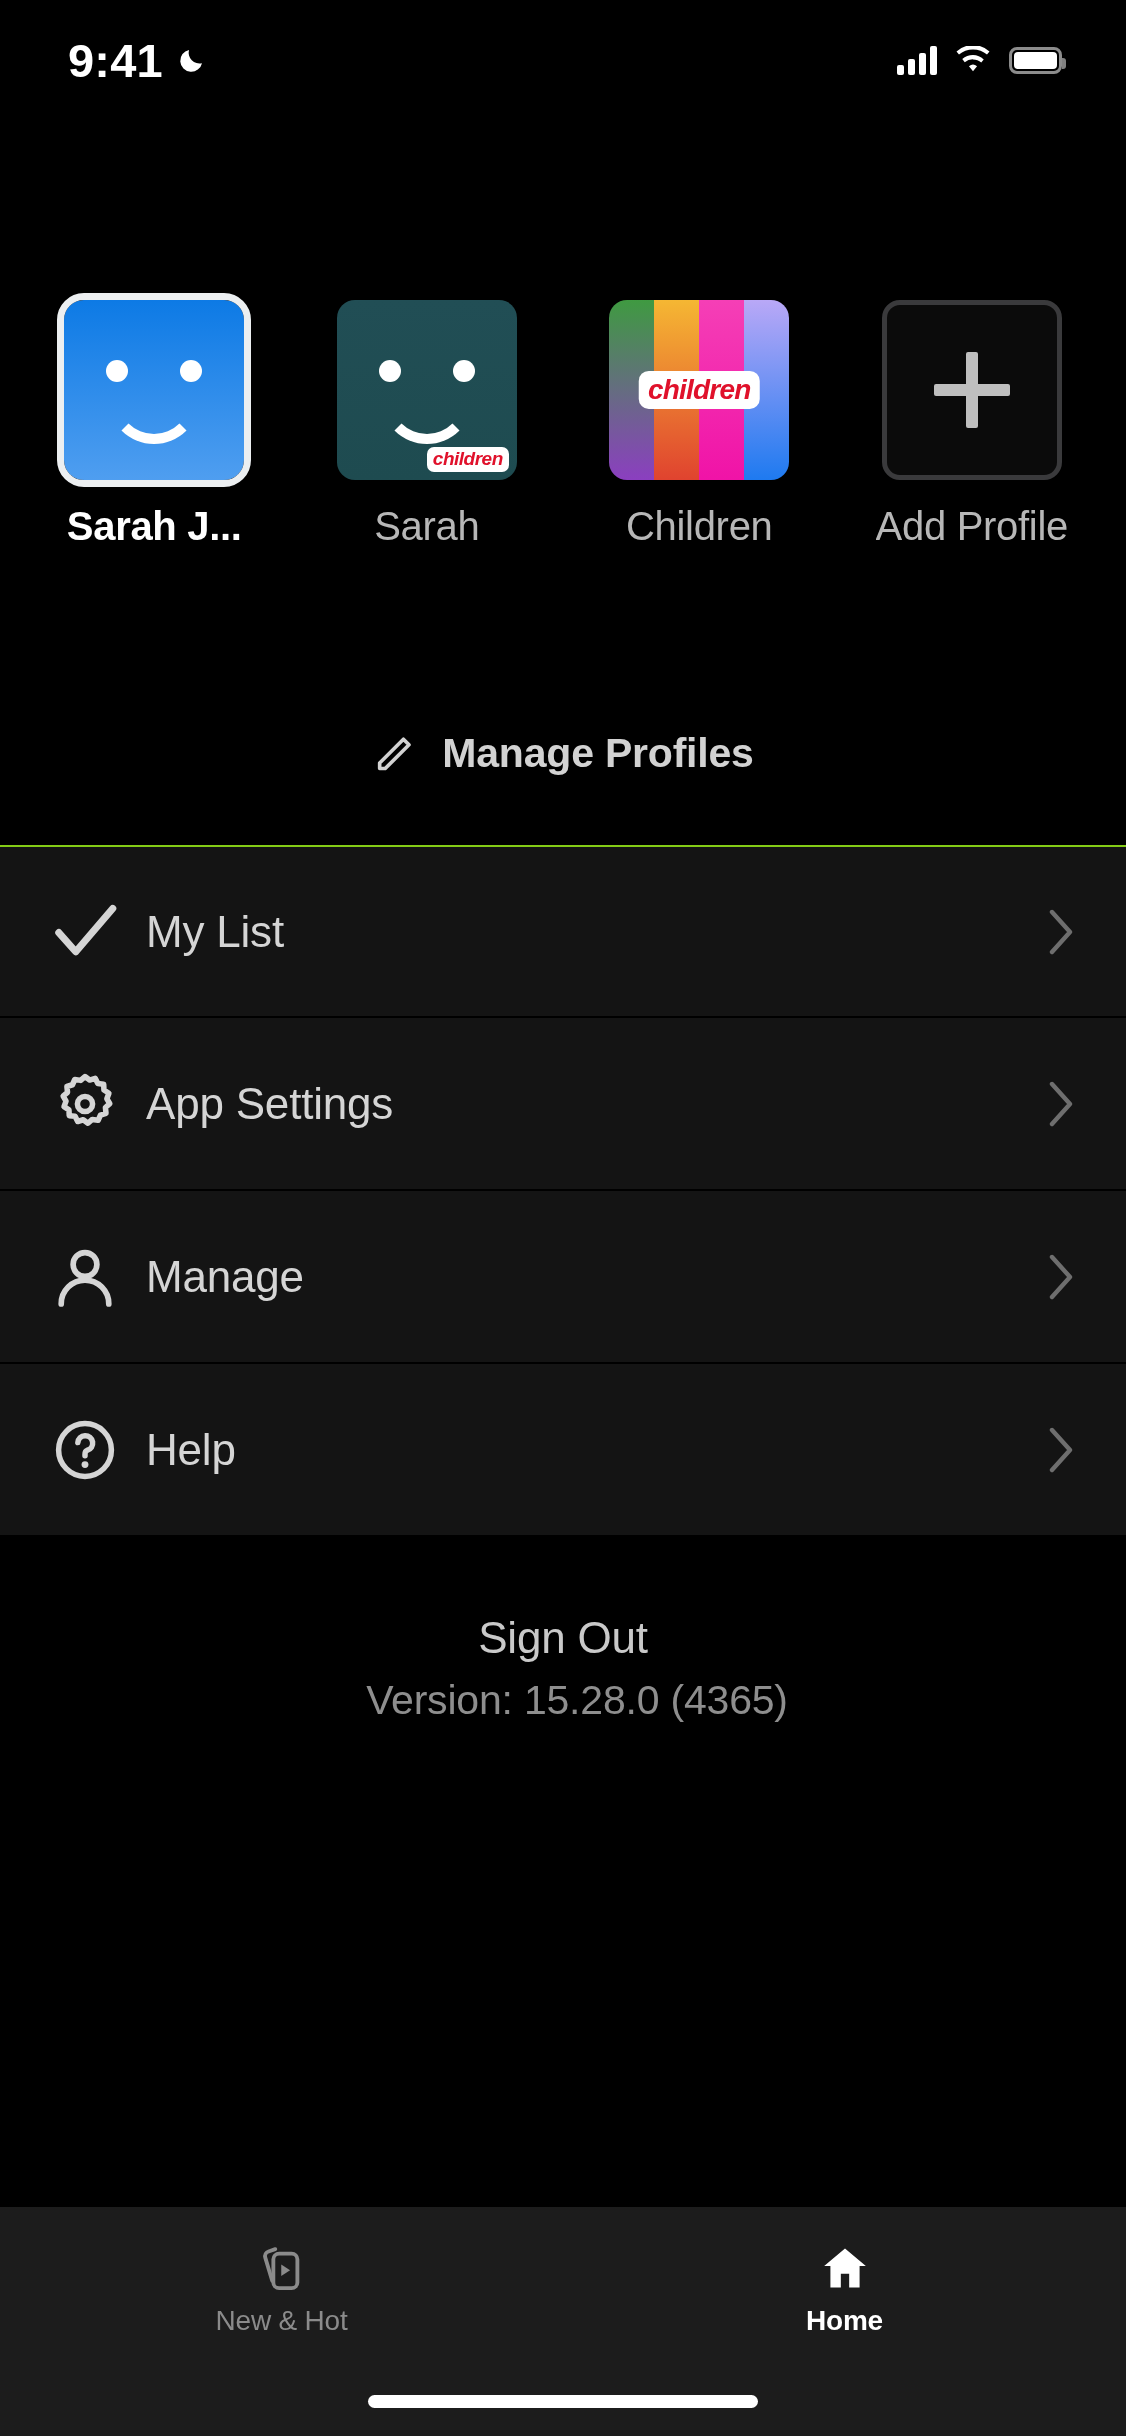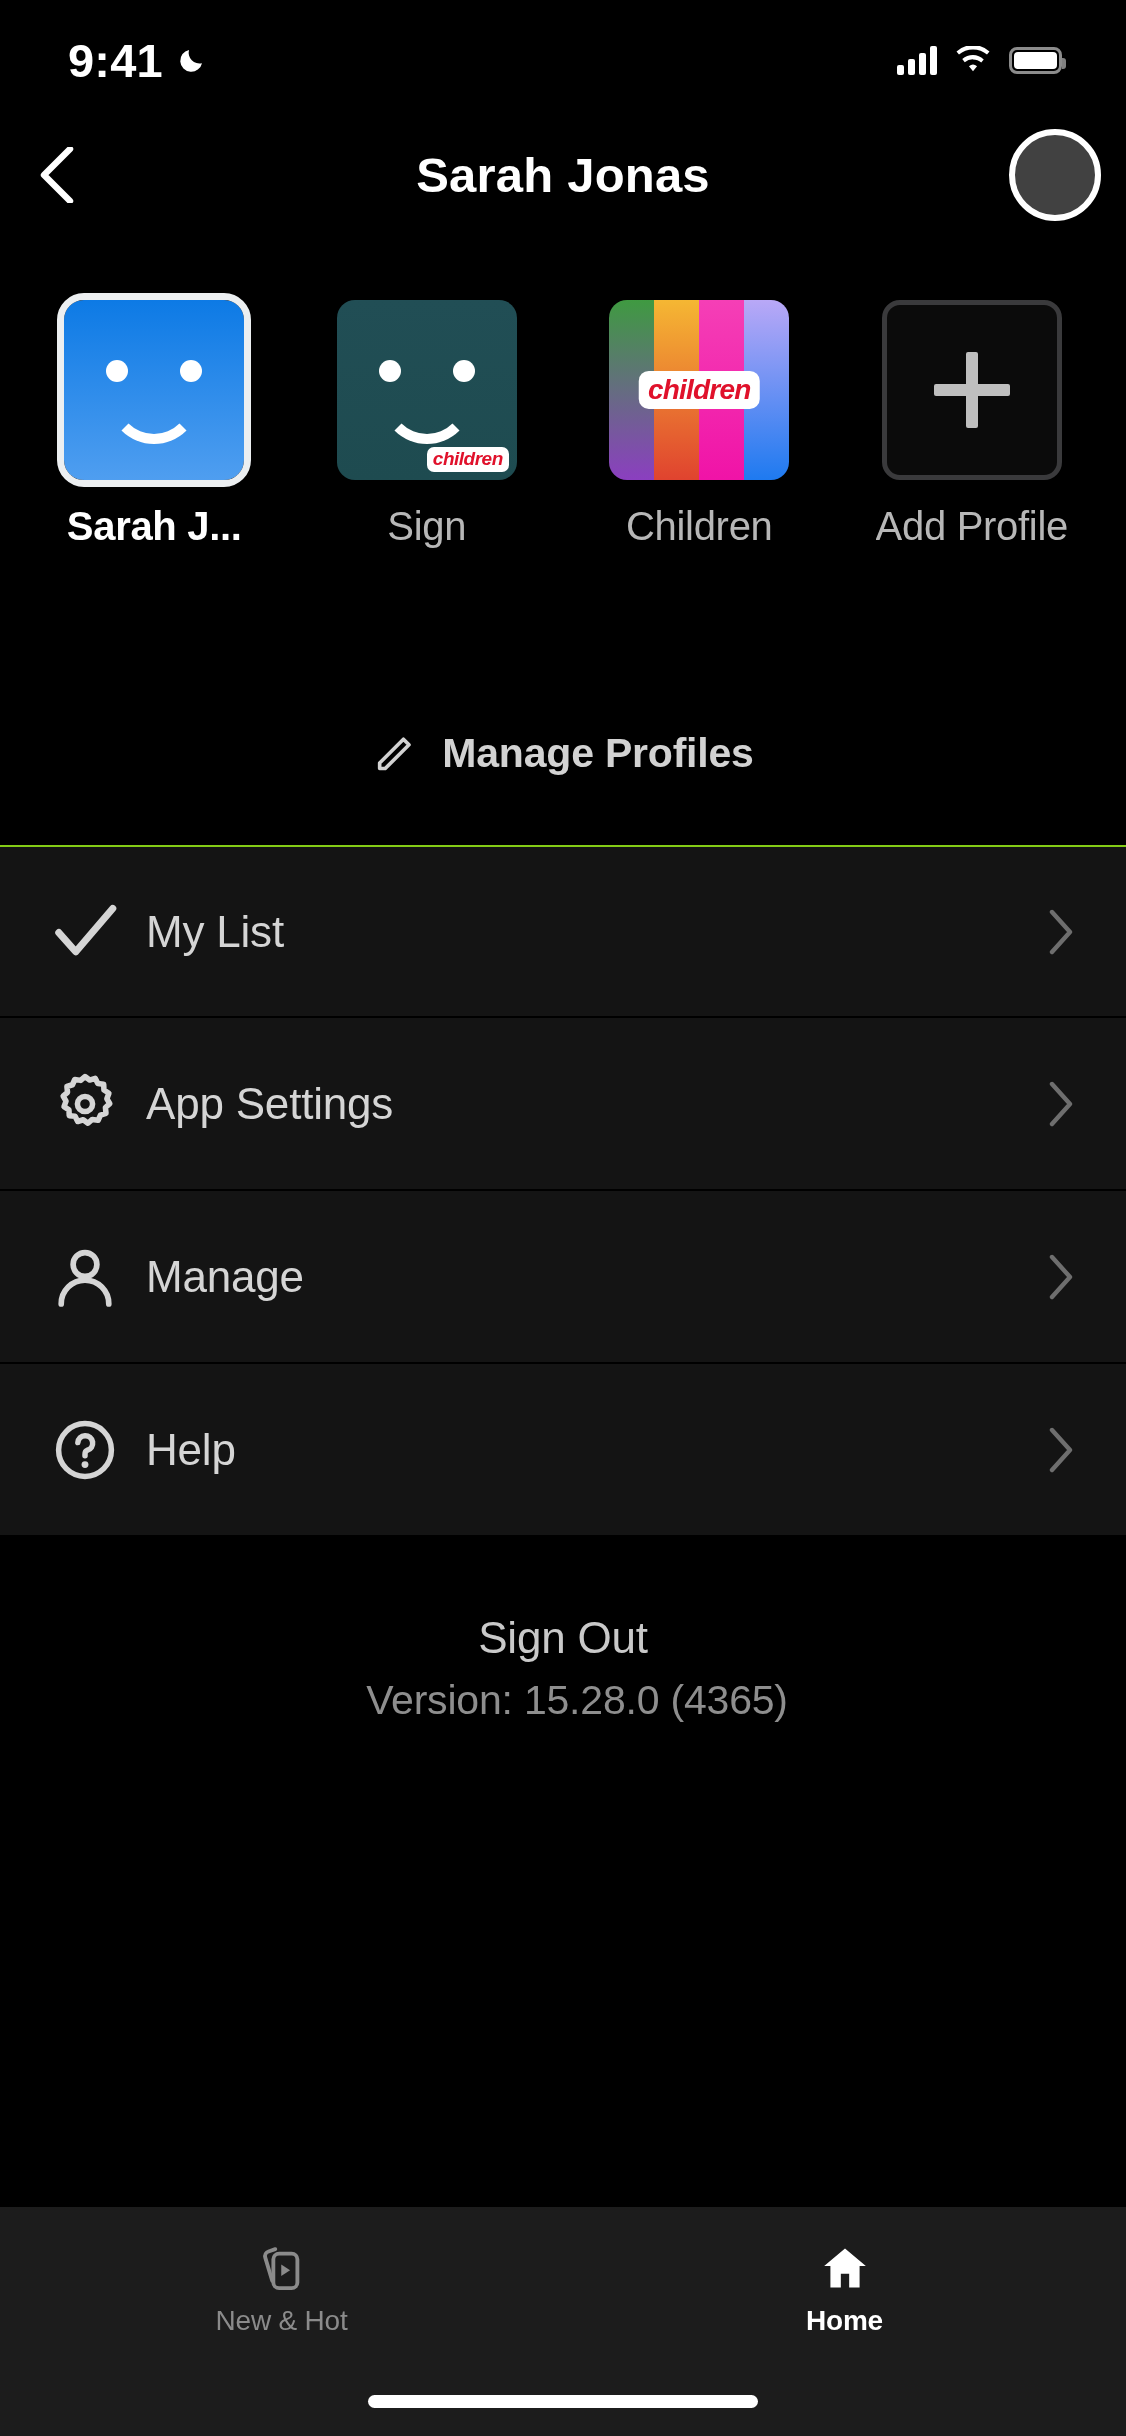--- a/index.html
+++ b/index.html
@@ -170,49 +170,40 @@
         <path d="M12 16.2l2.6-3.2a4 4 0 0 0-5.2 0z" fill="#fff"></path>
         <path d="M12 8.6c2 0 3.9.7 5.3 2l1.6-2A11 11 0 0 0 12 5.8c-2.6 0-5 .9-6.9 2.6l1.6 2a8 8 0 0 1 5.3-1.8z" fill="#fff"></path>
         <path d="M12 2.2c3.4 0 6.6 1.2 9 3.3l1.6-2A16 16 0 0 0 12-.6 16 16 0 0 0 1.4 3.5l1.6 2c2.4-2.1 5.6-3.3 9-3.3z" fill="#fff"></path>
       </svg>
       <span class="batt">
           <i></i>
         </span>
     </div>
   </div>
 
-  <div class="header">
-    <div class="back-btn">
-      <svg class="back-ic" viewBox="0 0 17 28">
-        <path d="M15 1L2 14l13 13" fill="none" stroke="#fff" stroke-width="3.2" stroke-linecap="round" stroke-linejoin="round"></path>
-      </svg>
-    </div>
-    <div class="page-title">Sarah Jonas</div>
-    <div class="avatar-btn"></div>
-  </div>
 
   <div class="profiles">
 
     <div class="profile">
       <div class="pf-tile pf-blue sel">
         <span class="face-eye l"></span>
         <span class="face-eye r"></span>
         <span class="face-smile"></span>
       </div>
       <div class="pf-label sel">Sarah J...</div>
     </div>
 
     <div class="profile">
       <div class="pf-tile pf-teal">
         <span class="face-eye l"></span>
         <span class="face-eye r"></span>
         <span class="face-smile"></span>
         <span class="kid-badge">children</span>
       </div>
-      <div class="pf-label">Sign</div>
+      <div class="pf-label">Sarah</div>
     </div>
 
     <div class="profile">
       <div class="pf-tile">
         <span class="pf-stripes">
           <span class="st1"></span>
             <span class="st2"></span>
             <span class="st3"></span>
             <span class="st4"></span>
         </span>

